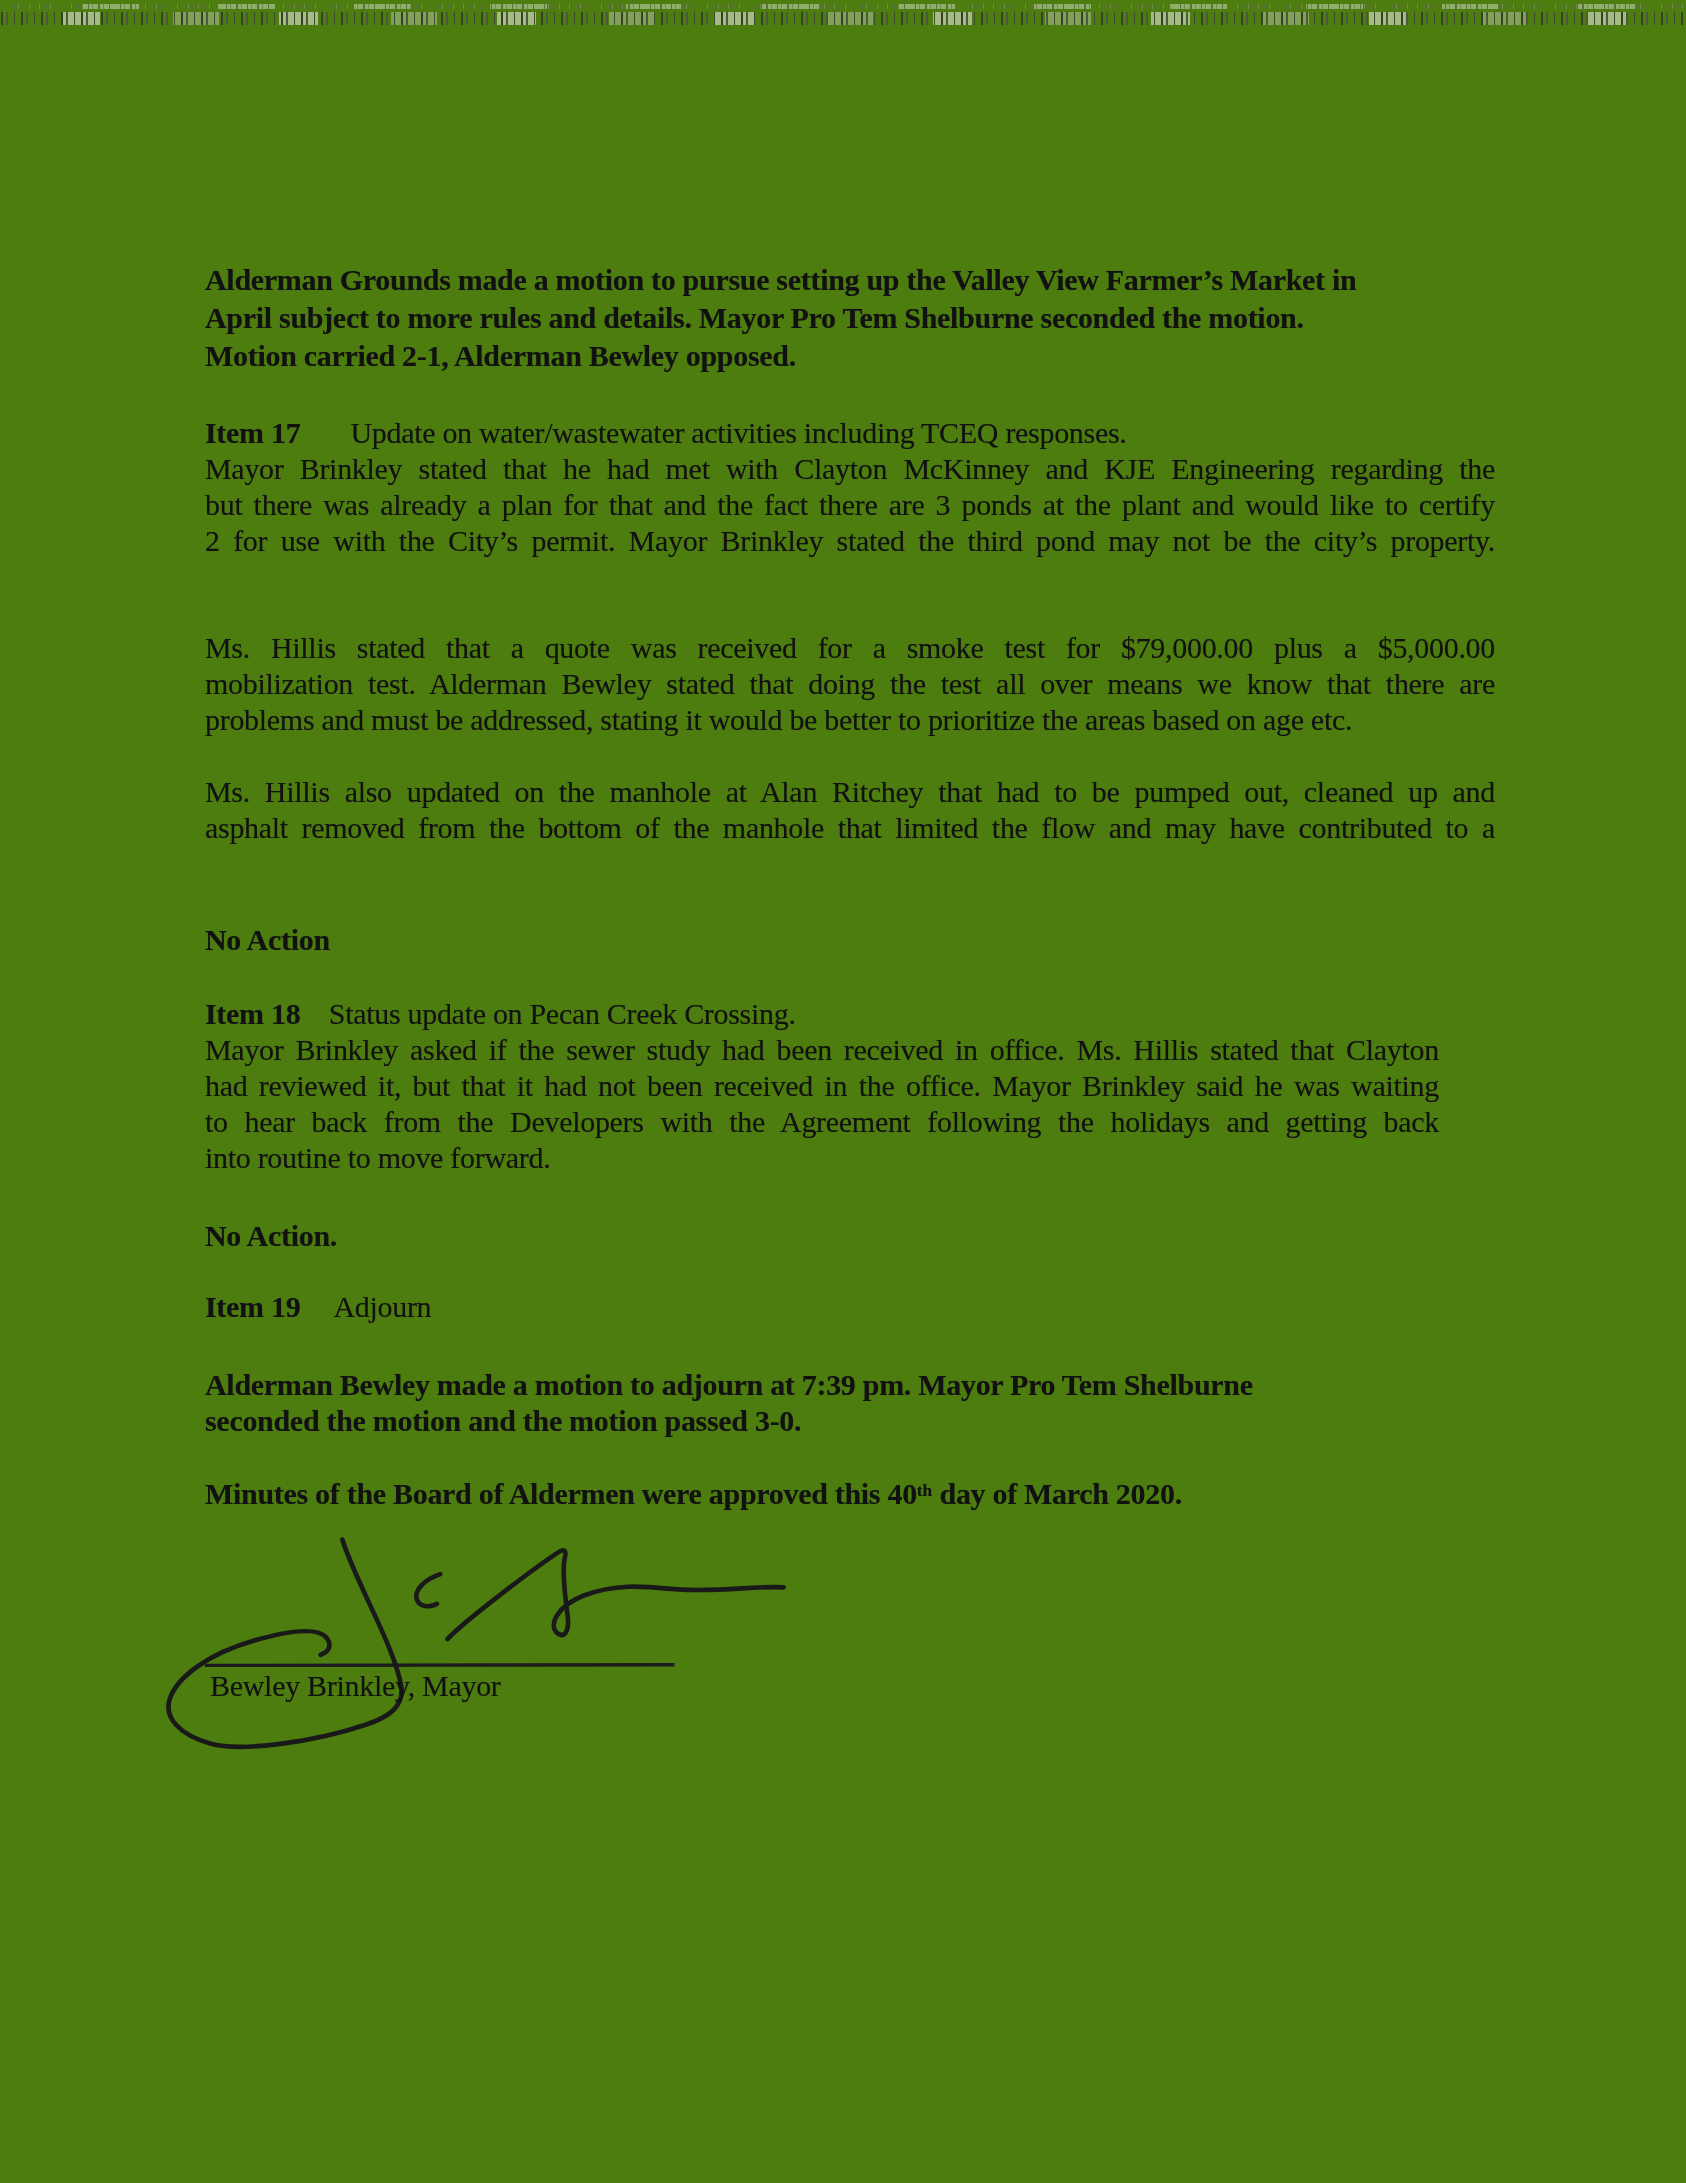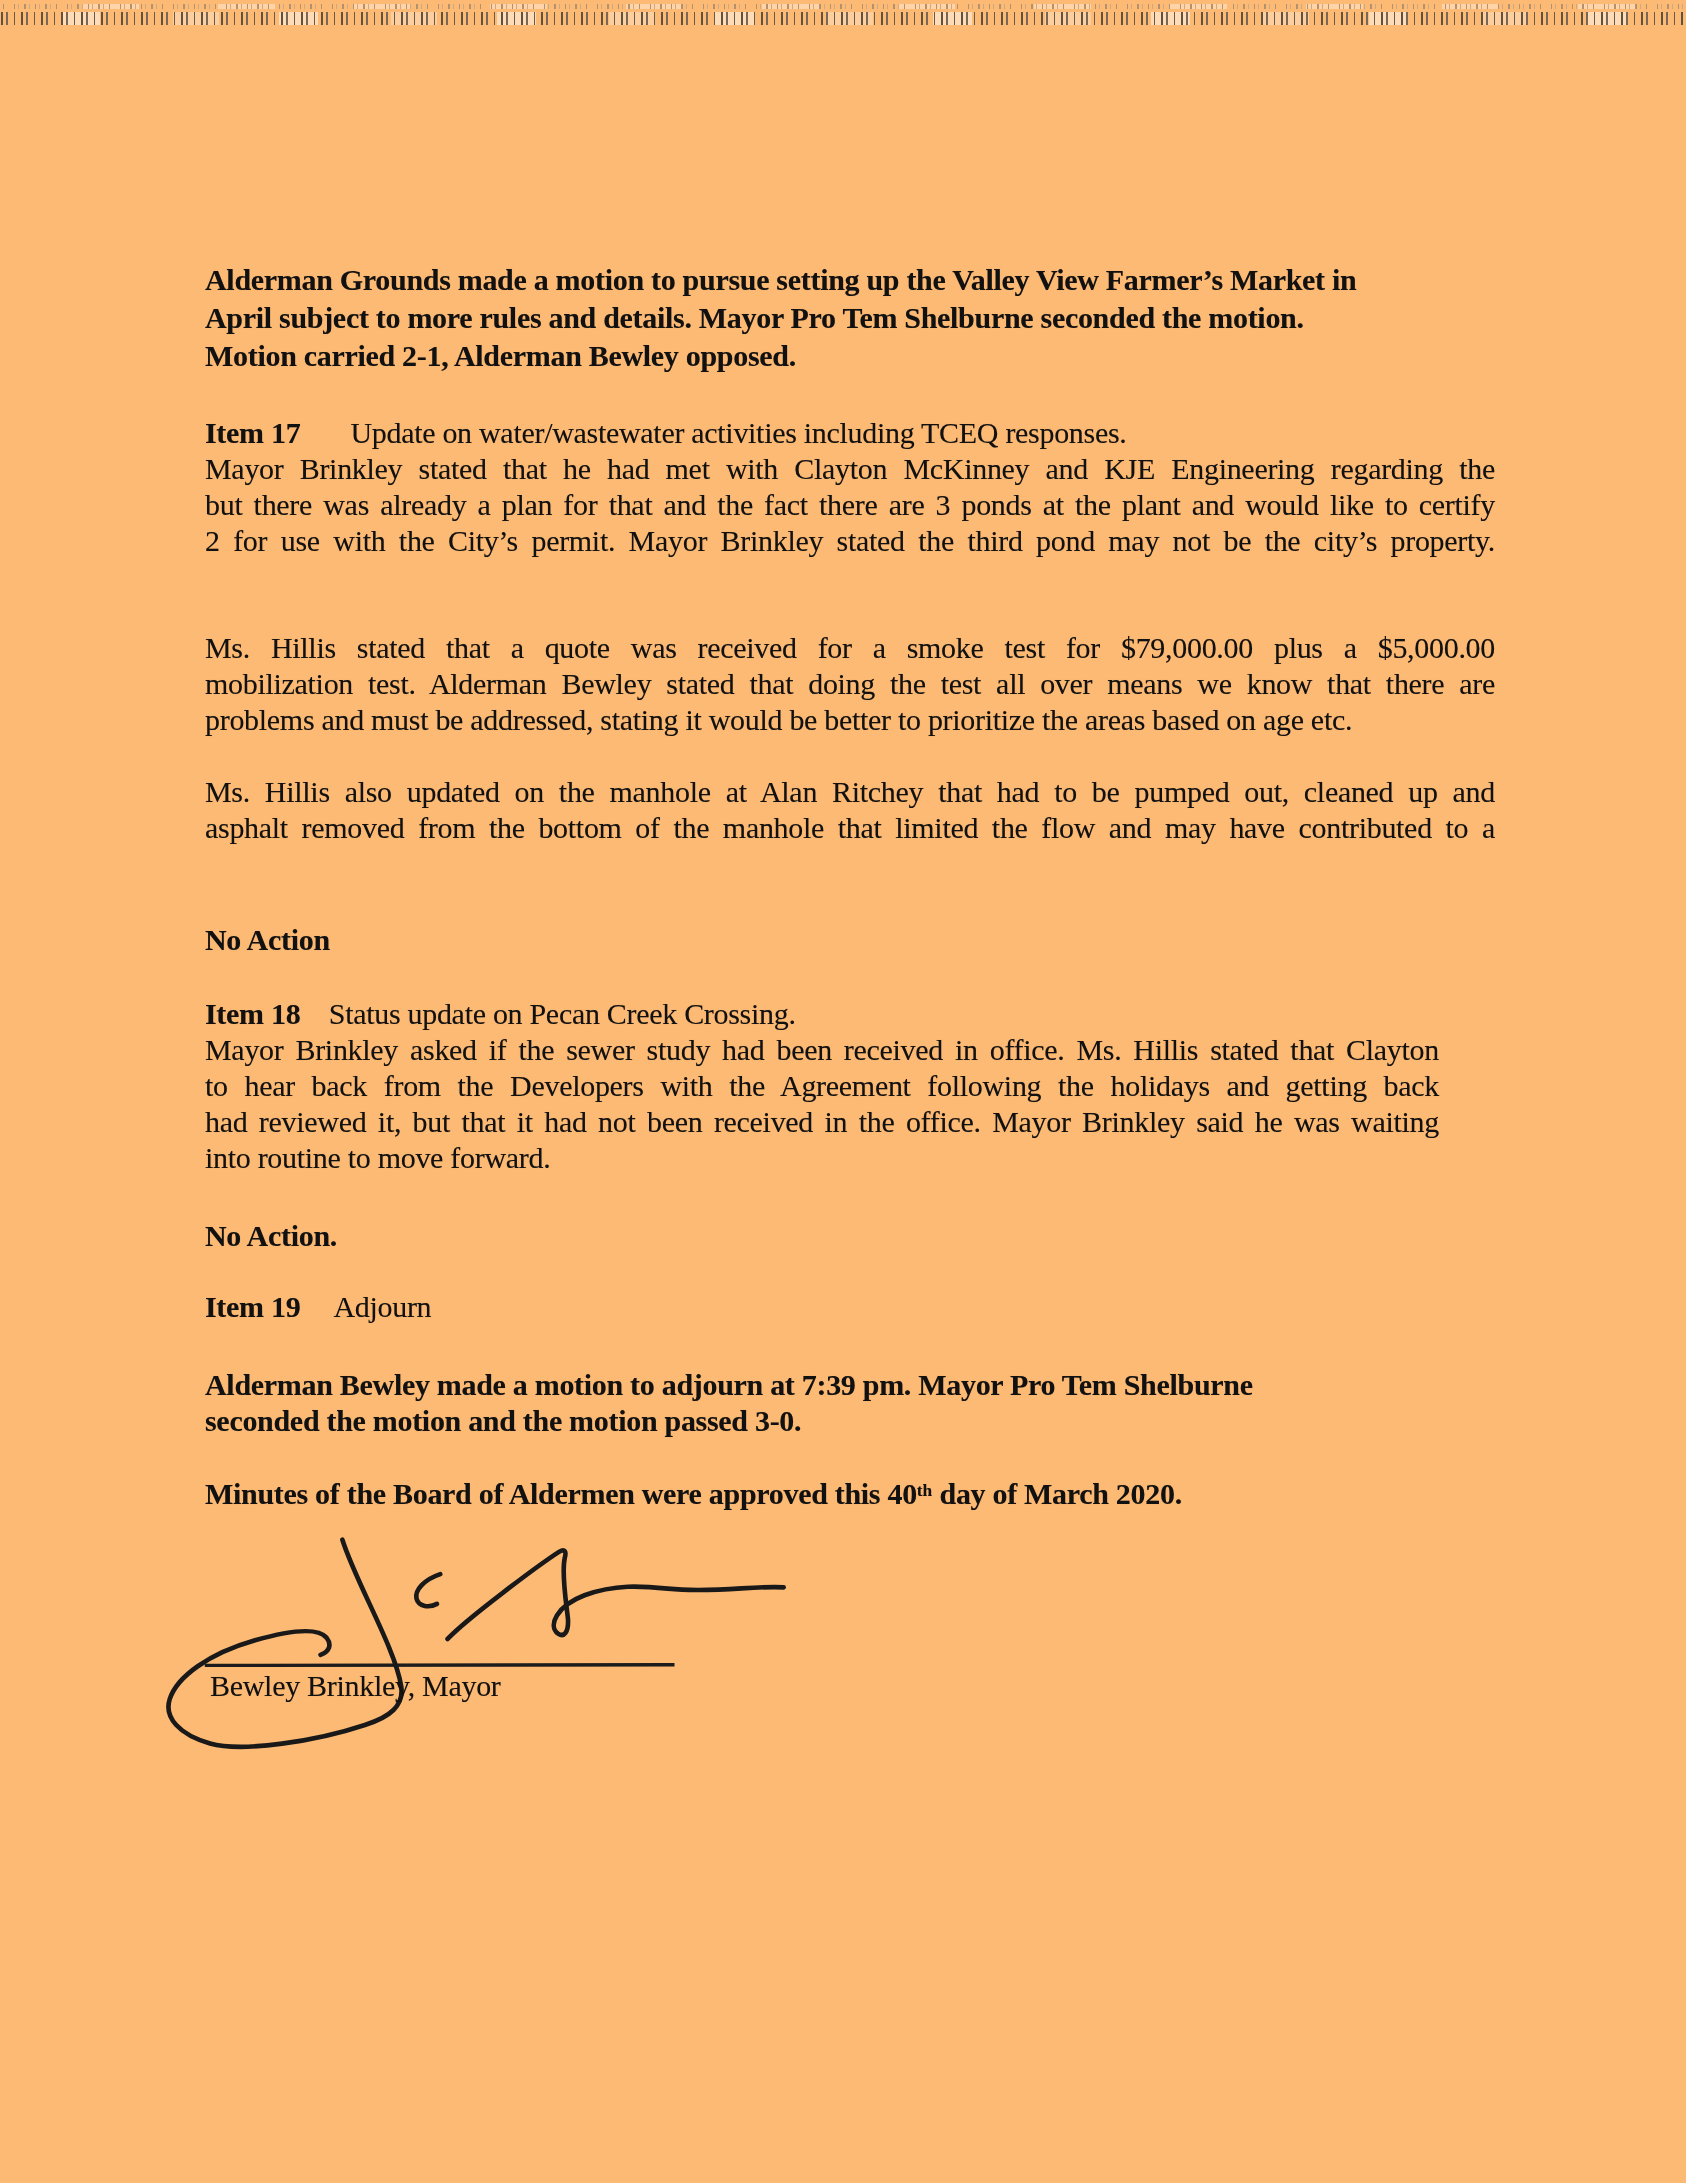--- a/index.html
+++ b/index.html
@@ -1,20 +1,20 @@
 <!DOCTYPE html>
 <html style="font-size:10.6px"><head>
 <meta charset="utf-8">
 <style>
   html,body{margin:0;padding:0;background:#e8e8e8;}
   .page{
     position:relative;
     width:1687px;
     height:2183px;
-    background:#fdba74;
+    background:#4d7c0f;
     font-family:"Liberation Serif","DejaVu Serif",serif;
     color:#111;
     overflow:hidden;
   }
   
   .noise{position:absolute;top:0;left:0;width:1687px;height:28px;}
   .noise::before{
     content:"";position:absolute;left:2.6px;right:2.6px;top:4px;height:5.3px;
     background:
       repeating-linear-gradient(90deg,#6a6a6a 0 1.3px,transparent 1.3px 4.6px,#9a9a9a 4.6px 5.3px,transparent 5.3px 10.6px),
@@ -86,22 +86,22 @@
     </div>
 
   <div class="block bold" style="top:922px">No Action</div>
 
   <div class="block w-narrow" style="top:996px">
     <div class="item-line">
       <span class="b">Item 18</span><span class="tabsp tab18"></span><span>Status update on Pecan Creek Crossing.</span>
     </div>
     <div>
         <div class="jl">Mayor Brinkley asked if the sewer study had been received in office. Ms. Hillis stated that Clayton</div>
+        <div class="jl">had reviewed it, but that it had not been received in the office.  Mayor Brinkley said he was waiting</div>
         <div class="jl">to hear back from the Developers with the Agreement following the holidays and getting back</div>
-        <div class="jl">had reviewed it, but that it had not been received in the office.  Mayor Brinkley said he was waiting</div>
         <div class="jl last">into routine to move forward.</div>
       </div>
   </div>
 
   <div class="block bold" style="top:1218px">No Action.</div>
 
   <div class="block" style="top:1289px">
     <div class="item-line">
       <span class="b">Item 19</span><span class="tabsp tab19"></span><span>Adjourn</span>
     </div>

